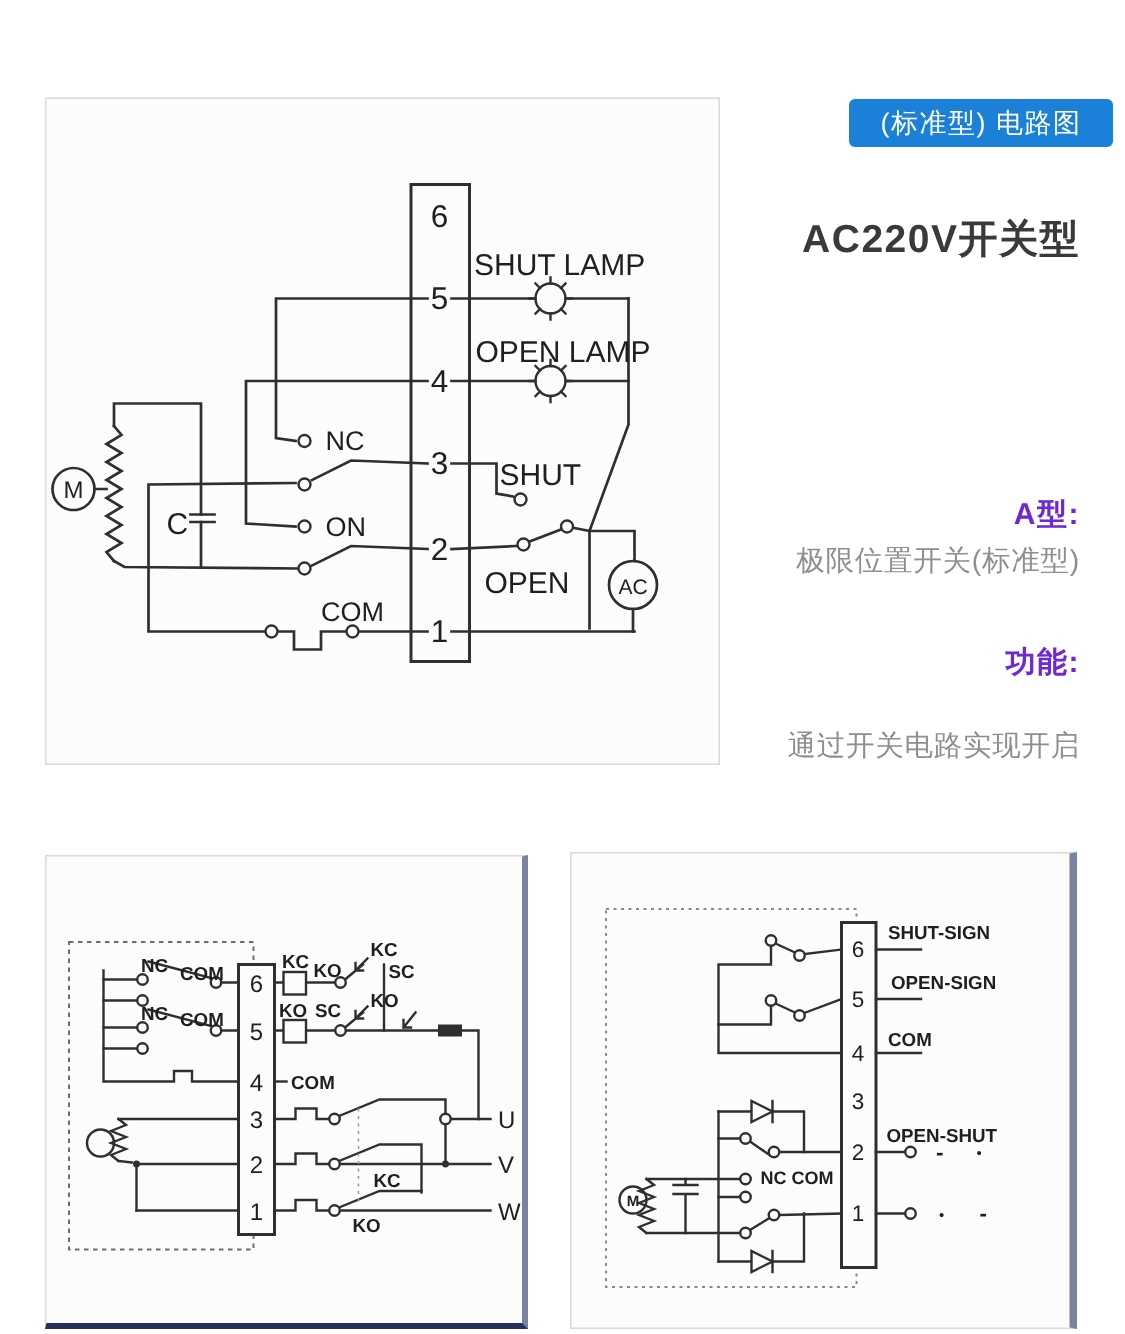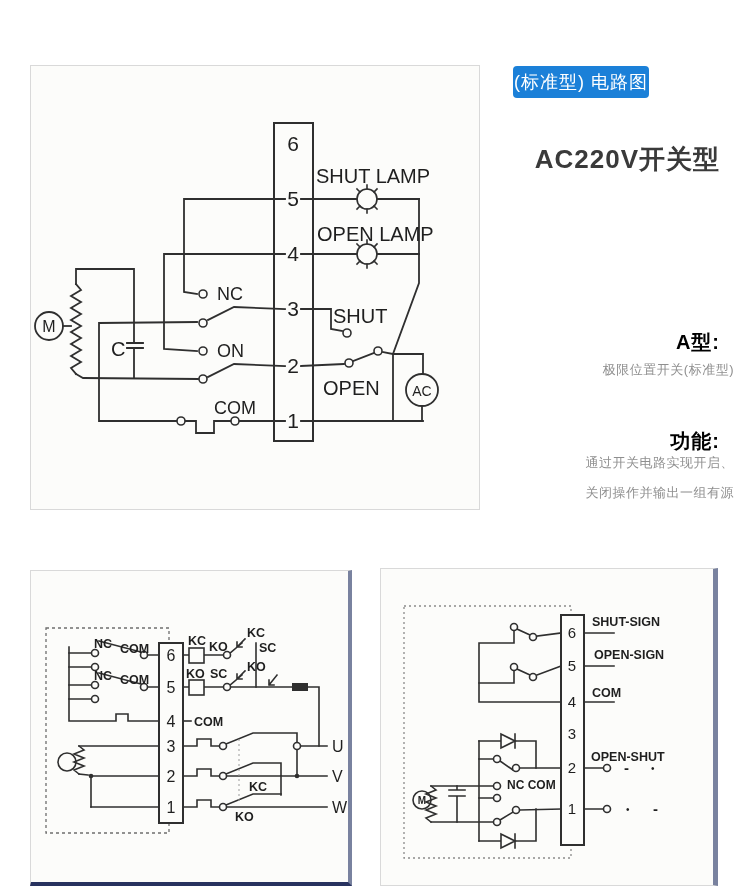--- a/index.html
+++ b/index.html
@@ -4,26 +4,26 @@
 <style>
   html,body{margin:0;padding:0;background:#ffffff;}
   .page{position:relative;width:750px;height:889px;background:#ffffff;overflow:hidden;
         font-family:"Liberation Sans",sans-serif;}
   .diagram-box{position:absolute;background:#fcfcfa;border:1px solid #d9d9d9;box-sizing:border-box;}
   #main-box{left:30px;top:65px;width:450px;height:445px;}
   #bl-box{left:30px;top:570px;width:322px;height:316px;
           border-right:4px solid #79829f;border-bottom:4px solid #28325f;}
   #br-box{left:380px;top:568px;width:338px;height:318px;
           border-right:5px solid #79829f;}
-  .badge{position:absolute;left:513px;top:66px;color:#ffffff;font-size:18px;
-         padding:4px 1px;border-radius:4px;letter-spacing:1px;font-weight:500;text-align:right;}
+  .badge{position:absolute;left:566px;top:66px;color:#ffffff;font-size:18px;
+         padding:4px 21px;border-radius:4px;letter-spacing:1px;font-weight:500;text-align:right;}
   .title{position:absolute;right:30px;top:126px;font-size:26px;color:#3a3a3a;
          font-weight:600;letter-spacing:1px;margin-top:16px;}
-  .rp-label{position:absolute;right:30px;font-size:20px;color:#000000;font-weight:700;letter-spacing:1px;margin-left:36px;}
-  .rp-text{position:absolute;right:16px;font-size:13px;color:#8f8f8f;letter-spacing:0.5px;}
+  .rp-label{position:absolute;right:30px;font-size:20px;color:#6d28d9;font-weight:700;letter-spacing:1px;margin-left:36px;}
+  .rp-text{position:absolute;right:30px;font-size:19px;color:#8f8f8f;letter-spacing:0.5px;}
   svg{display:block;}
   svg text{font-family:"Liberation Sans",sans-serif;fill:#1f1f1f;}
   .wire{stroke:#2f2f2f;stroke-width:1.8;fill:none;stroke-linecap:square;}
   .wire2{stroke:#2f2f2f;stroke-width:1.6;fill:none;stroke-linecap:square;}
   .contact{stroke:#2f2f2f;stroke-width:1.6;fill:#fcfcfa;}
   .blockrect{stroke:#2f2f2f;stroke-width:2;fill:#fcfcfa;}
   .lbl-lg{font-size:20px;}
   .lbl-md{font-size:18px;}
   .num-lg{font-size:21px;}
   .num-sm{font-size:16px;}
@@ -109,22 +109,21 @@
       <text class="lbl-lg" x="292" y="329">OPEN</text>
       <text class="lbl-lg" x="80" y="290">C</text>
     </svg>
   </div>
 
   <div class="badge" style="background:#1b80d8">(标准型) 电路图</div>
   <div class="title">AC220V开关型</div>
   <div class="rp-label" style="top:329px">A型:</div>
   <div class="rp-text" style="top:361px">极限位置开关(标准型)</div>
   <div class="rp-label" style="top:428px">功能:</div>
-  <div class="rp-text" style="top:454px">通过开关电路实现开启、</div>
-  <div class="rp-text" style="top:484px">关闭操作并输出一组有源</div>
+  <div class="rp-text" style="top:484px">通过开关电路实现开启</div>
 
   <div class="diagram-box" id="bl-box">
     <svg width="316" height="310" viewBox="0 0 316 310">
       <rect class="dashed" x="15" y="57" width="123" height="205"></rect>
 
       <path class="wire2" d="M128,84 L117,84 M110,81 L68,70 M38,82 L60,82 M38,96 L60,96"></path>
       <path class="wire2" d="M128,116 L117,116 M110,113 L68,102 M38,114 L60,114 M38,128 L60,128"></path>
       <path class="wire2" d="M38,76 L38,150 L85,150 L85,143 L97,143 L97,150 L128,150"></path>
       <circle class="contact" cx="113" cy="84" r="3.5"></circle>
       <circle class="contact" cx="64" cy="82" r="3.5"></circle>

